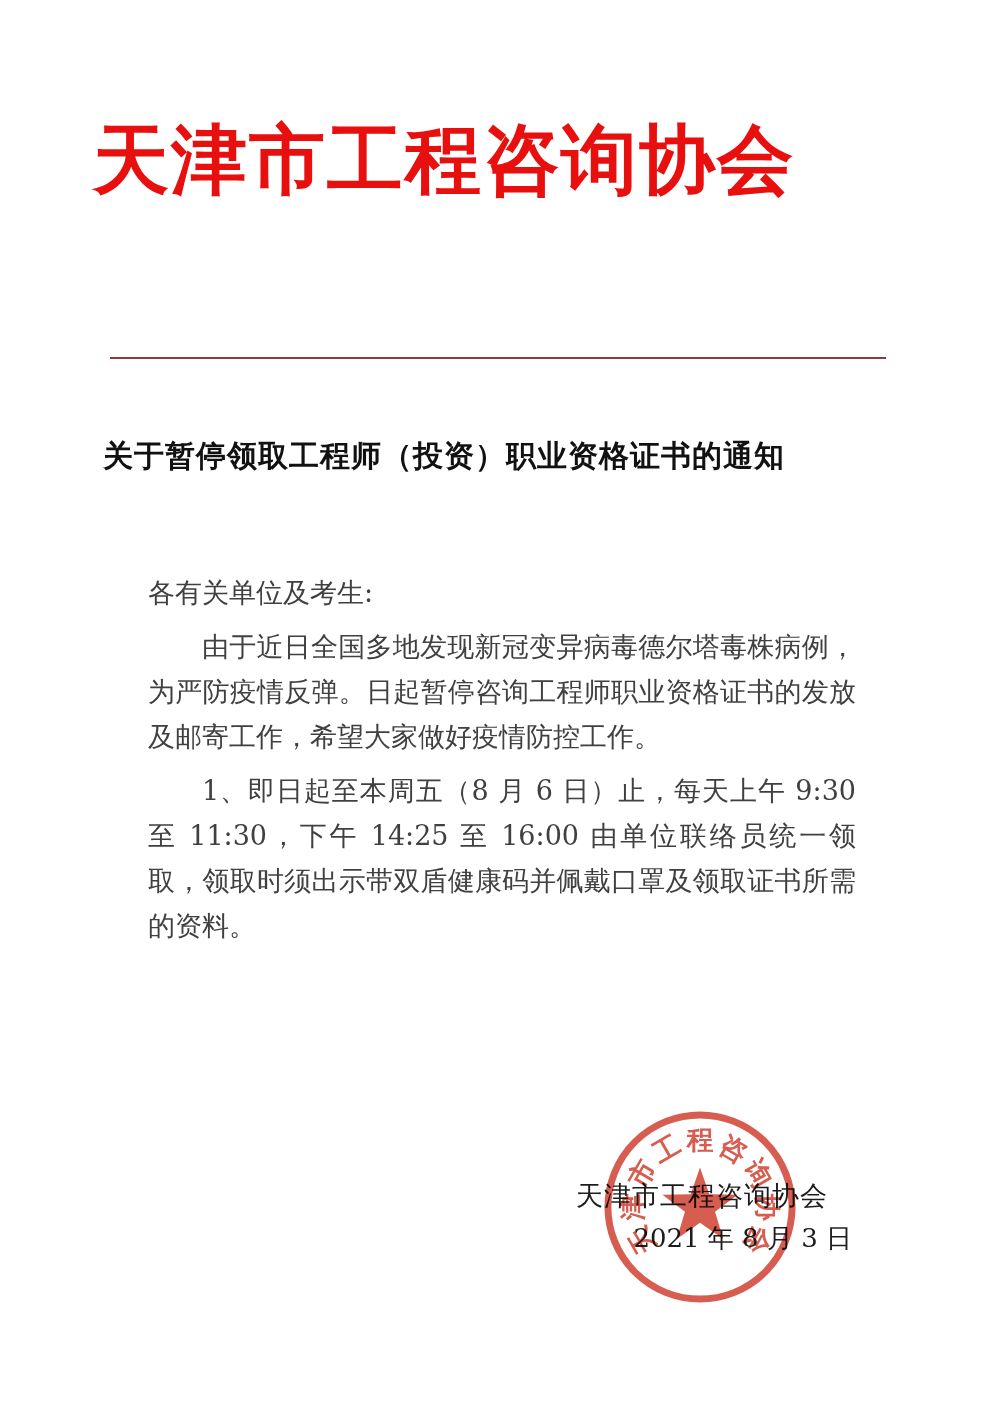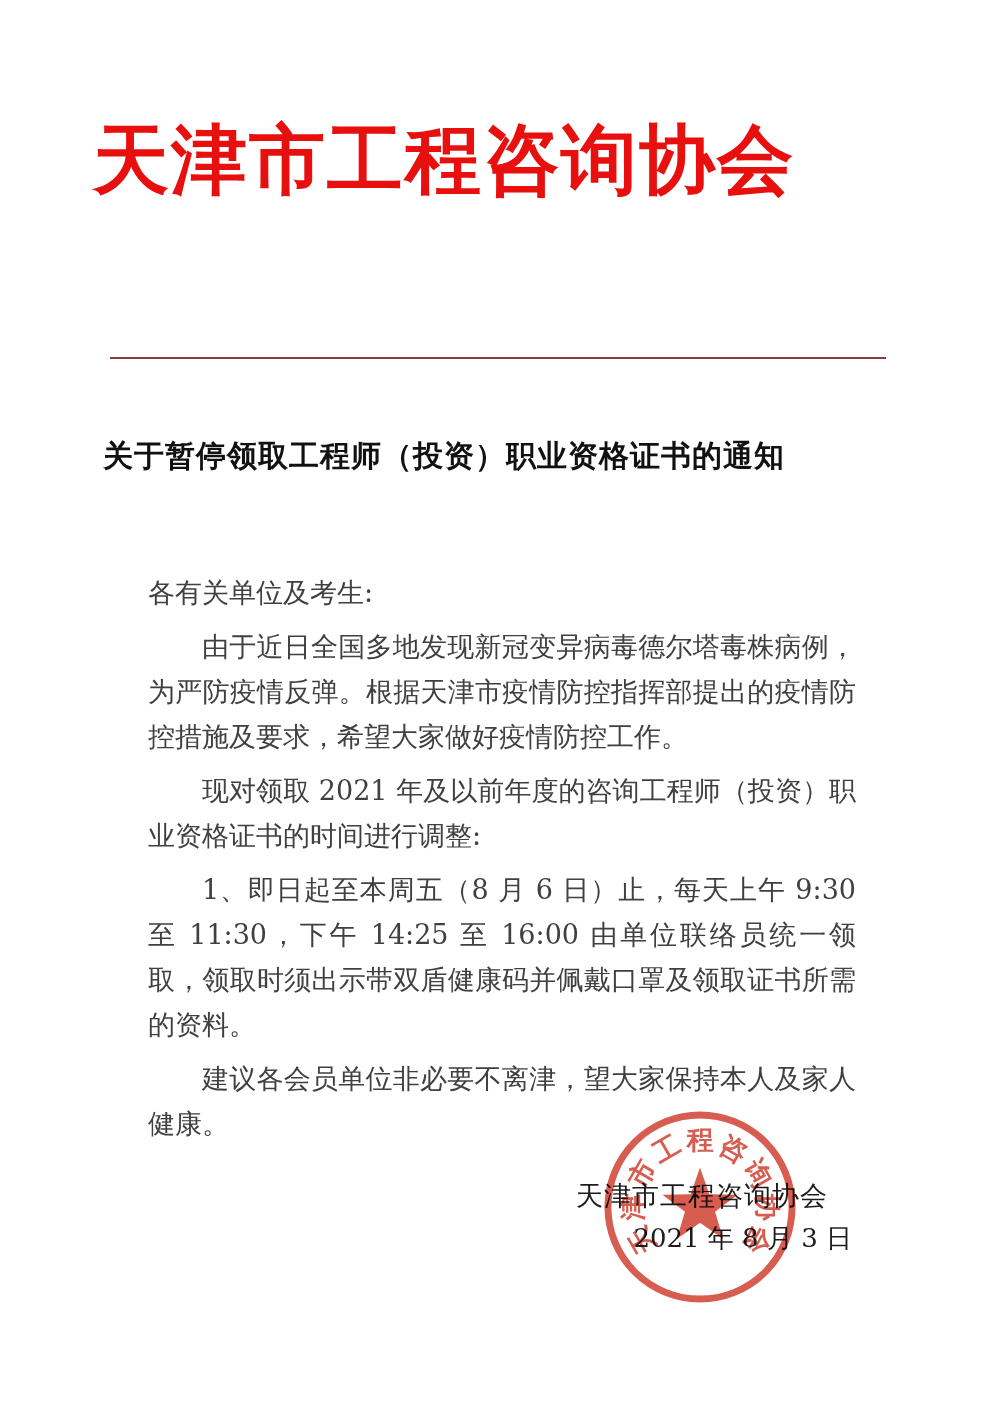--- a/index.html
+++ b/index.html
@@ -92,24 +92,22 @@
 <div class="page">
 
   <div class="org-header">天津市工程咨询协会</div>
 
   <div class="divider"></div>
 
   <h1 class="doc-title">关于暂停领取工程师（投资）职业资格证书的通知</h1>
 
   <div class="body-text">
     <p class="salutation">各有关单位及考生:</p>
-    <p>由于近日全国多地发现新冠变异病毒德尔塔毒株病例，为严防疫情反弹。根据天津市疫情防控指挥部提出的疫情防控措施及要求，希望大家做好疫情防控工作。</p>
-    <p>现对领取 2021 年及以前年度的咨询工程师（投资）职业资格证书的时间进行调整:</p>
+    <p>由于近日全国多地发现新冠变异病毒德尔塔毒株病例，为严防疫情反弹。日起暂停咨询工程师职业资格证书的发放及邮寄工作，希望大家做好疫情防控工作。</p>
     <p>1、即日起至本周五（8 月 6 日）止，每天上午 9:30 至 11:30，下午 14:25 至 16:00 由单位联络员统一领取，领取时须出示带双盾健康码并佩戴口罩及领取证书所需的资料。</p>
-    <p>建议各会员单位非必要不离津，望大家保持本人及家人健康。</p>
   </div>
 
   <div class="sig-org">天津市工程咨询协会</div>
 
   <div class="sig-date">2021 年 8 月 3 日</div>
 
   <svg class="seal" viewBox="0 0 200 200">
     <circle cx="100" cy="100" r="93" fill="none" stroke="#cf4030" stroke-width="7"></circle>
     <polygon points="100,60 109.4,87.1 138,87.6 115.2,104.9 123.5,132.4 100,116 76.5,132.4 84.8,104.9 62,87.6 90.6,87.1" fill="#cf4030"></polygon>
     <g>

